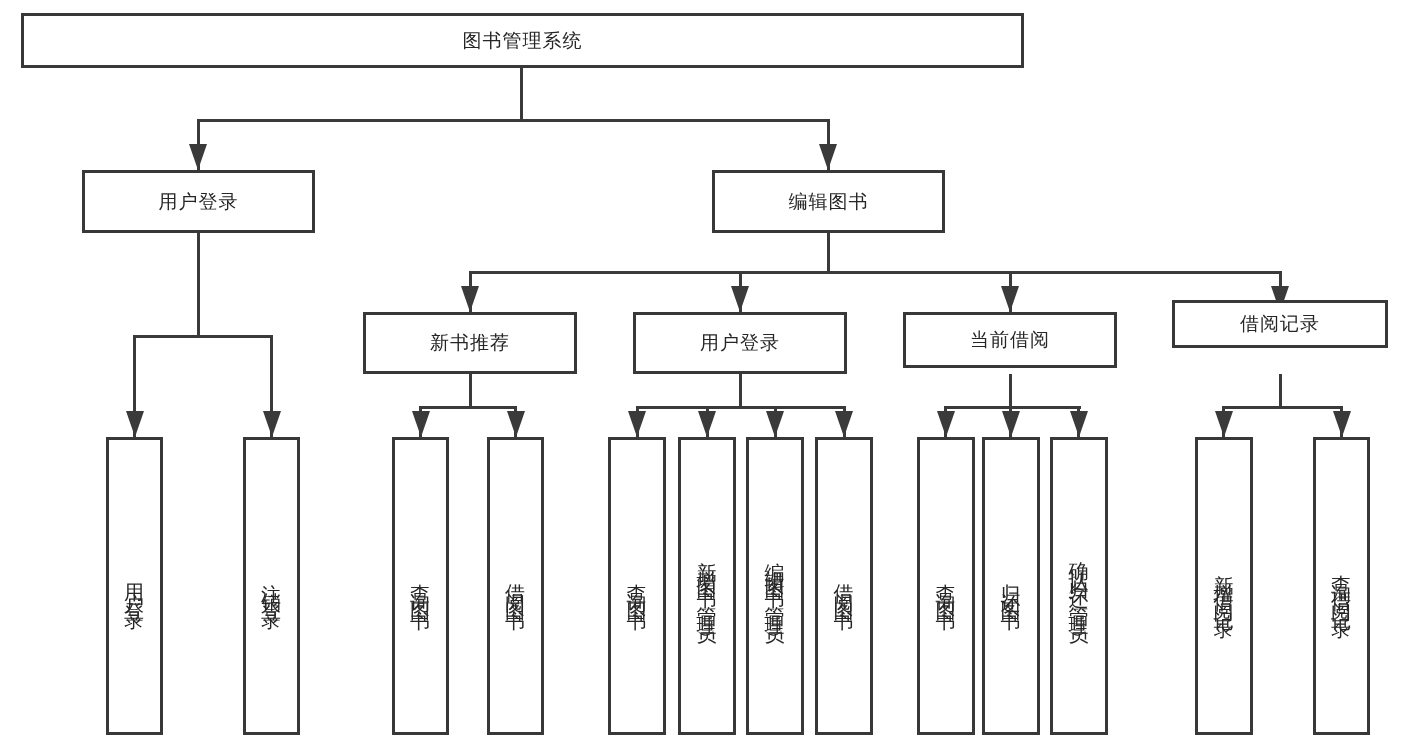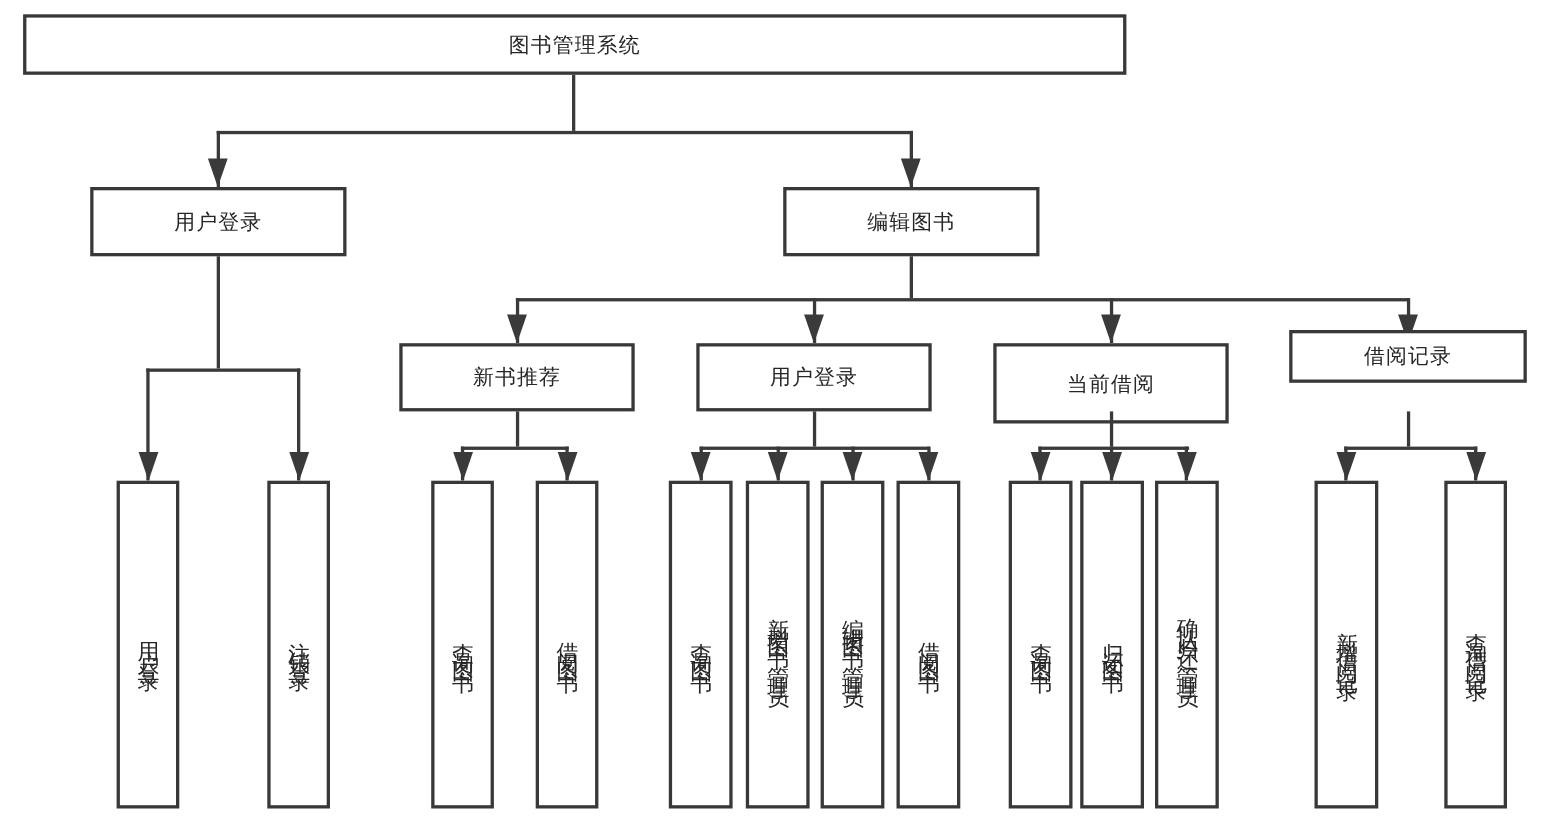--- a/index.html
+++ b/index.html
@@ -73,21 +73,21 @@
   <div class="arrow-head" style="left:1001px;top:286px"></div>
   <div class="line" style="left:1279px;top:271px;width:3px;height:41px"></div>
   <div class="arrow-head" style="left:1271px;top:286px"></div>
 
   <div class="hbox" style="left:363px;top:312px;width:214px;height:62px">
     <span>新书推荐</span>
   </div>
   <div class="hbox" style="left:633px;top:312px;width:214px;height:62px">
     <span>用户登录</span>
   </div>
-  <div class="hbox" style="left:903px;top:312px;width:214px;height:73px">
+  <div class="hbox" style="left:903px;top:312px;width:214px;height:56px">
     <span>当前借阅</span>
   </div>
   <div class="hbox" style="left:1172px;top:300px;width:216px;height:48px">
     <span>借阅记录</span>
   </div>
 
   <div class="line" style="left:469px;top:374px;width:3px;height:32px"></div>
   <div class="line" style="left:419px;top:406px;width:98px;height:3px"></div>
   <div class="line" style="left:419px;top:406px;width:3px;height:31px"></div>
   <div class="arrow-head" style="left:412px;top:411px"></div>

